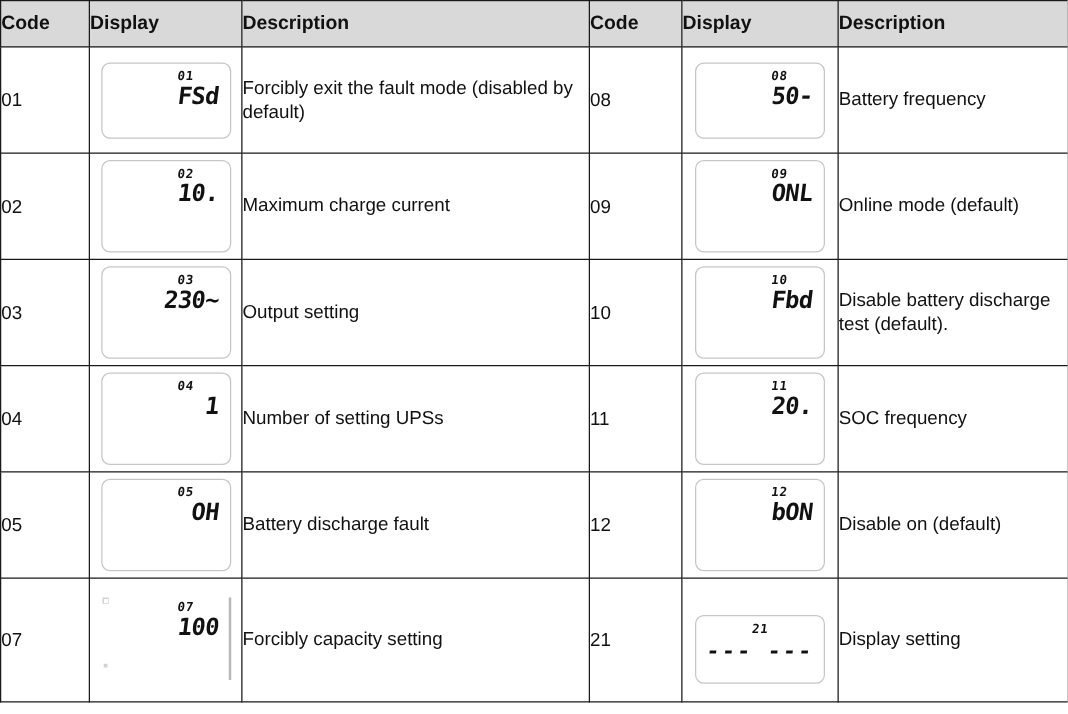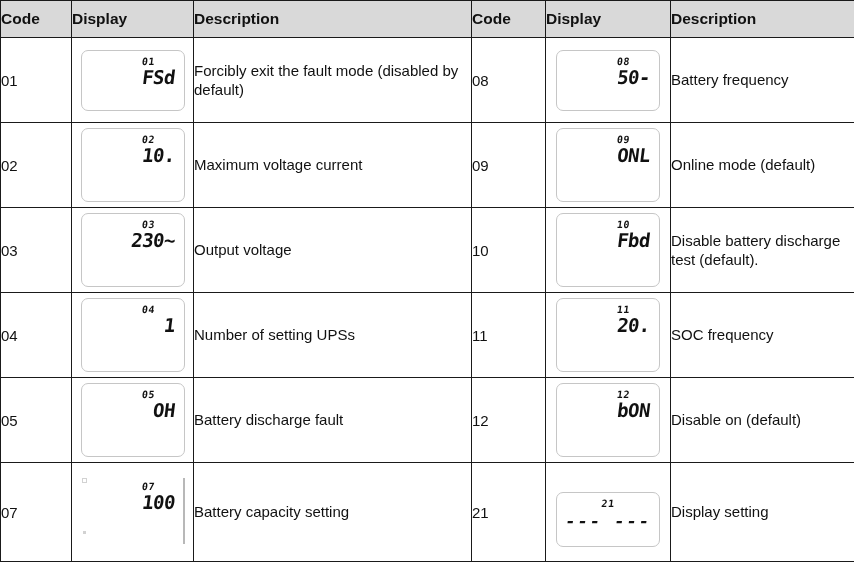--- a/index.html
+++ b/index.html
@@ -201,21 +201,21 @@
     <tr style="height:85px">
       <td class="code-cell">02</td>
       <td class="display-cell">
         <div class="lcd tall">
           <div class="lcd-inner">
             <span class="lcd-code">02</span>
             <span class="lcd-value">10.</span>
           </div>
         </div>
       </td>
-      <td class="desc-cell">Maximum voltage current</td>
+      <td class="desc-cell">Maximum charge current</td>
       <td class="code-cell">09</td>
       <td class="display-cell">
         <div class="lcd tall">
           <div class="lcd-inner">
             <span class="lcd-code">09</span>
             <span class="lcd-value">ONL</span>
           </div>
         </div>
       </td>
       <td class="desc-cell">Online mode (default)</td>
@@ -224,21 +224,21 @@
     <tr style="height:85px">
       <td class="code-cell">03</td>
       <td class="display-cell">
         <div class="lcd tall">
           <div class="lcd-inner">
             <span class="lcd-code">03</span>
             <span class="lcd-value">230~</span>
           </div>
         </div>
       </td>
-      <td class="desc-cell">Output voltage</td>
+      <td class="desc-cell">Output setting</td>
       <td class="code-cell">10</td>
       <td class="display-cell">
         <div class="lcd tall">
           <div class="lcd-inner">
             <span class="lcd-code">10</span>
             <span class="lcd-value">Fbd</span>
           </div>
         </div>
       </td>
       <td class="desc-cell desc-top">Disable battery discharge test (default).</td>
@@ -293,21 +293,21 @@
     <tr style="height:99px">
       <td class="code-cell">07</td>
       <td class="display-cell">
         <div class="lcd faint tall">
           <div class="lcd-inner">
             <span class="lcd-code">07</span>
             <span class="lcd-value">100</span>
           </div>
         </div>
       </td>
-      <td class="desc-cell">Battery capacity setting</td>
+      <td class="desc-cell">Forcibly capacity setting</td>
       <td class="code-cell desc-top">21</td>
       <td class="display-cell">
         <div class="lcd short lower">
           <div class="lcd-inner centered">
             <span class="lcd-code">21</span>
             <span class="lcd-value">--- ---</span>
           </div>
         </div>
       </td>
       <td class="desc-cell desc-top">Display setting</td>

